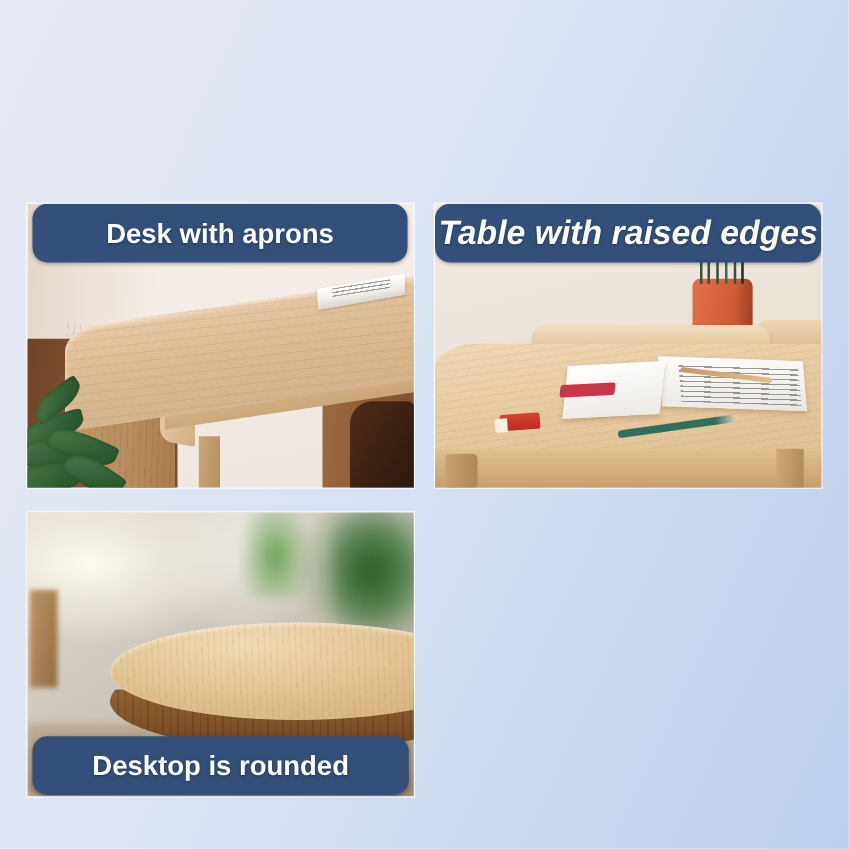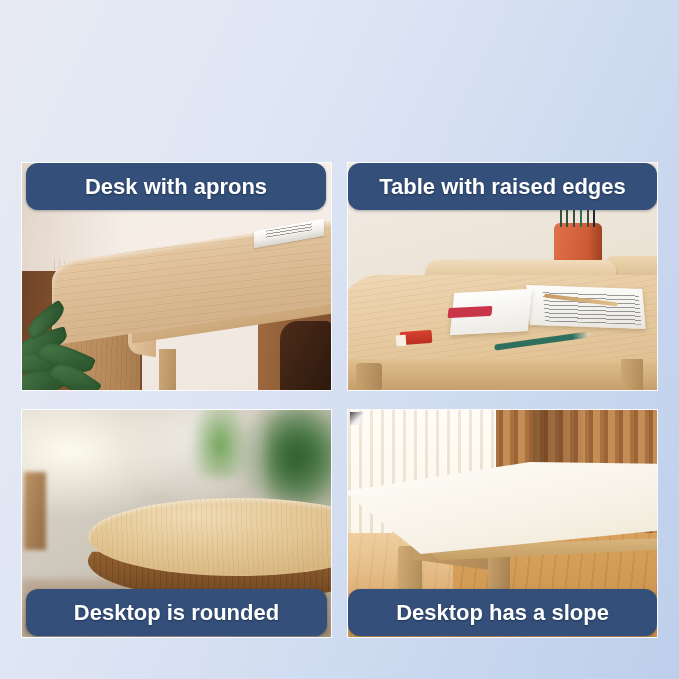--- a/index.html
+++ b/index.html
@@ -117,21 +117,21 @@
   .chip.top { top: 0px; height: 47px; }
   .chip.p1c { left: 4px;  width: 300px; }
   .chip.p2c { left: 0px;  width: 309px; }
   
   .chip.bot { bottom: 1px; height: 47px; }
   .chip.p3c { left: 4px;  width: 301px; }
   .chip.p4c { left: 0px;  width: 309px; }
   .chip.p1c .chip-text,
   .chip.p3c .chip-text { font-size: 22px; }
   .chip.p2c .chip-text,
-  .chip.p4c .chip-text { font-size: 22px; }
+  .chip.p4c .chip-text { font-size: 27px; font-style: italic; }
 
   
   .ph1 { position:absolute; inset:0;
     background: linear-gradient(170deg,#f7f0ea 0%, #f4ece5 45%, #efe6de 100%); }
   .ph1-wallshadow { position:absolute; left:0; top:0; width:40%; height:100%;
     background: linear-gradient(100deg, rgba(180,150,125,0.30), rgba(180,150,125,0) 70%); }
   
   .ph1-cab { position:absolute; left:-2px; top:108px; width:122px; height:125px;
     background: linear-gradient(95deg,#6f4327,#8a5934 55%,#7a4c2c); }
   
@@ -418,34 +418,15 @@
         </div>
         <div class="ph3-top">
           <div class="ph3-top-grain"></div>
         </div>
       </div>
       <div class="chip bot p3c">
         <span class="chip-text">Desktop is rounded</span>
       </div>
     </div>
 
-    <div class="panel p4">
-      <div class="ph4">
-        <div class="ph4-slats"></div>
-        <div class="ph4-slats-dark"></div>
-        <div class="ph4-curtain"></div>
-        <div class="ph4-floor"></div>
-        <div class="ph4-floor-l"></div>
-        <div class="ph4-shadow"></div>
-        <div class="ph4-legL"></div>
-        <div class="ph4-brace"></div>
-        <div class="ph4-legR"></div>
-        <div class="ph4-edge"></div>
-        <div class="ph4-top"></div>
-        <div class="ph4-artifact"></div>
-      </div>
-      <div class="chip bot p4c">
-        <span class="chip-text">Desktop has a slope</span>
-      </div>
-    </div>
 
   </div>
 </div>
 
 </body></html>

